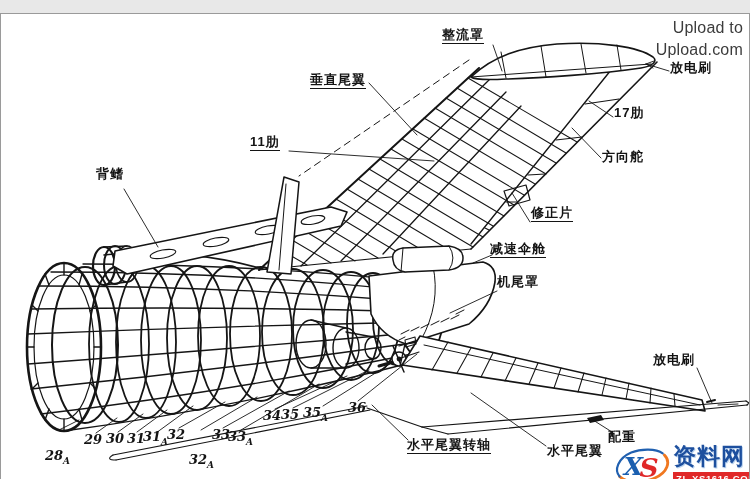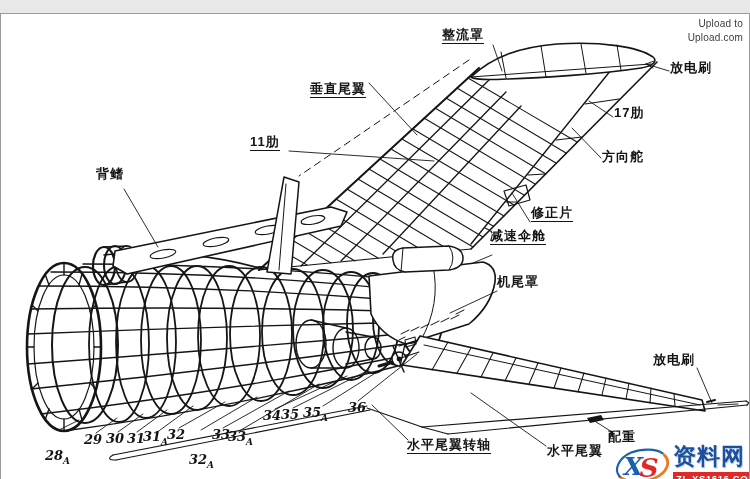--- a/index.html
+++ b/index.html
@@ -14,21 +14,21 @@
     letter-spacing:1px;white-space:nowrap;line-height:1.1;z-index:3;
   }
   .cl.u{border-bottom:1.6px solid #141414;padding-bottom:1px;}
   .fnum{
     position:absolute;font-family:"DejaVu Serif","Liberation Serif",serif;
     font-style:italic;font-weight:600;font-size:13px;color:#141414;z-index:3;white-space:nowrap;
   }
   .fnum sub{font-size:9px;font-style:italic;}
   #credit{
     position:absolute;right:6px;top:3px;text-align:right;z-index:3;
-    font-size:10px;color:#3c3c3c;line-height:1.35;letter-spacing:.2px;
+    font-size:16px;color:#3c3c3c;line-height:1.35;letter-spacing:.2px;
   }
   #watermark{position:absolute;left:612px;top:427px;width:134px;height:48px;z-index:4;display:flex;align-items:center;}
   #wm-logo{width:58px;height:46px;flex:0 0 auto;}
   #wm-right{margin-left:2px;}
   #wm-name{font-size:23px;font-weight:800;color:#1d4f9e;letter-spacing:1px;line-height:1;
            text-shadow:1px 1px 0 #bcd4ef;}
   #wm-url{margin-top:1px;background:#e02828;color:#ffffff;font-weight:700;font-size:9.5px;
           letter-spacing:.6px;padding:1px 3px;line-height:1.2;display:inline-block;}
 </style>
 </head>
@@ -260,28 +260,28 @@
       <line x1="222" y1="414" x2="288" y2="377"></line>
       <line x1="240" y1="416" x2="318" y2="370"></line>
       <line x1="274" y1="395" x2="346" y2="362"></line>
       <line x1="292" y1="394" x2="368" y2="356"></line>
       <line x1="322" y1="392" x2="392" y2="348"></line>
       <line x1="357" y1="387" x2="416" y2="340"></line>
     </g>
   </svg>
 
   <div class="cl u" style="left:441px;top:14px">整流罩</div>
-  <div class="cl u" style="left:309px;top:68px">垂直尾翼</div>
+  <div class="cl u" style="left:309px;top:59px">垂直尾翼</div>
   <div class="cl" style="left:669px;top:47px">放电刷</div>
   <div class="cl" style="left:613px;top:92px">17肋</div>
   <div class="cl" style="left:601px;top:136px">方向舵</div>
   <div class="cl u" style="left:249px;top:121px">11肋</div>
   <div class="cl" style="left:95px;top:153px">背鳍</div>
   <div class="cl u" style="left:530px;top:192px">修正片</div>
-  <div class="cl u" style="left:489px;top:215px">减速伞舱</div>
+  <div class="cl u" style="left:489px;top:228px">减速伞舱</div>
   <div class="cl" style="left:496px;top:261px">机尾罩</div>
   <div class="cl" style="left:652px;top:339px">放电刷</div>
   <div class="cl" style="left:607px;top:416px">配重</div>
   <div class="cl" style="left:546px;top:430px">水平尾翼</div>
   <div class="cl u" style="left:406px;top:424px">水平尾翼转轴</div>
 
   <span class="fnum" style="left:44px;top:434px"><i>28</i><sub>A</sub></span>
   <span class="fnum" style="left:83px;top:418px"><i>29</i><sub></sub></span>
   <span class="fnum" style="left:105px;top:417px"><i>30</i><sub></sub></span>
   <span class="fnum" style="left:126px;top:417px"><i>31</i><sub></sub></span>

